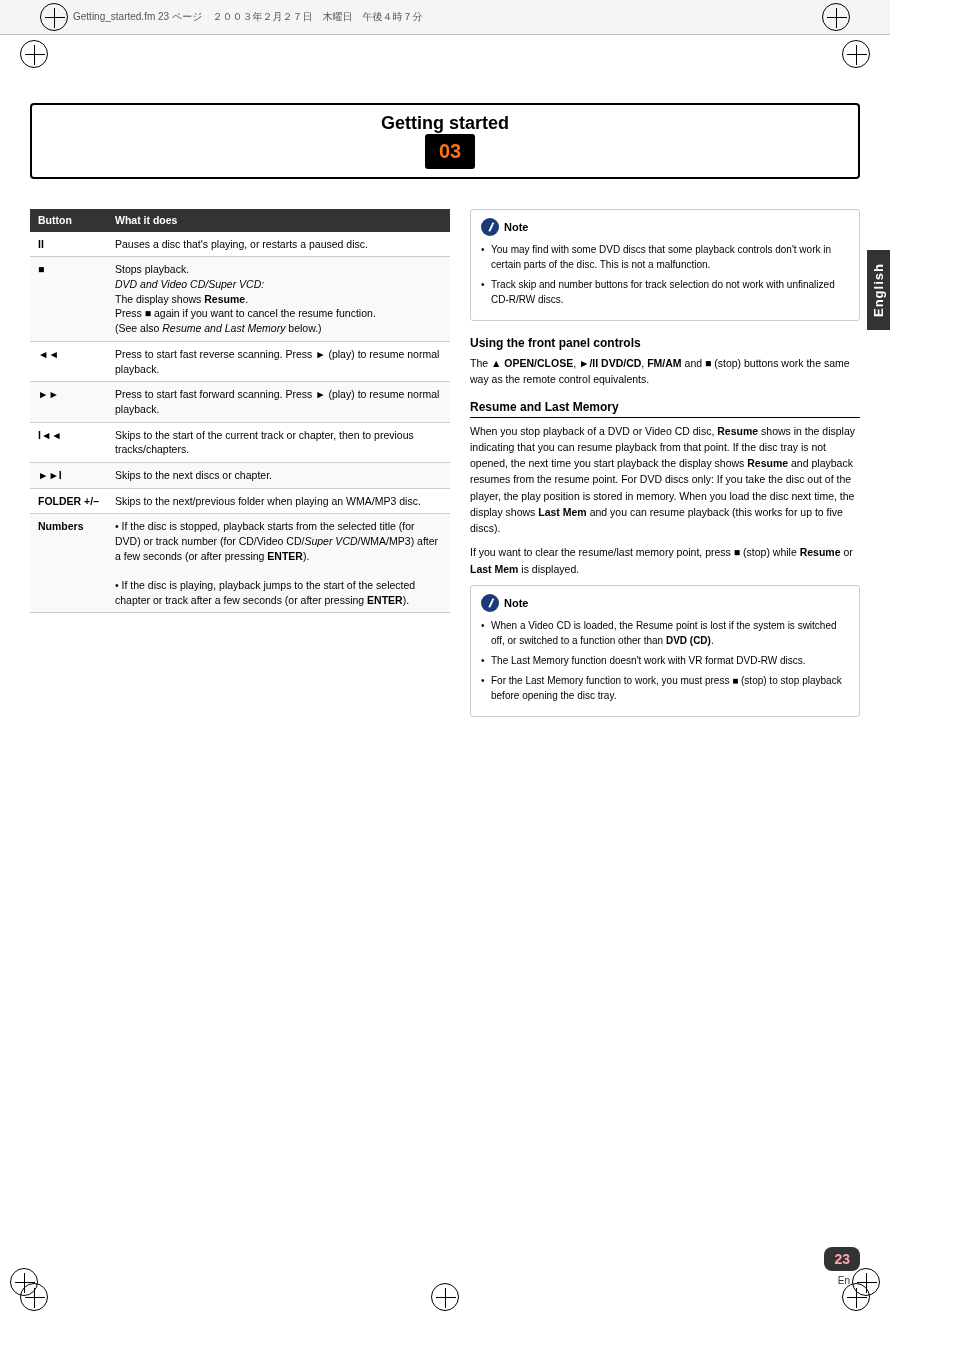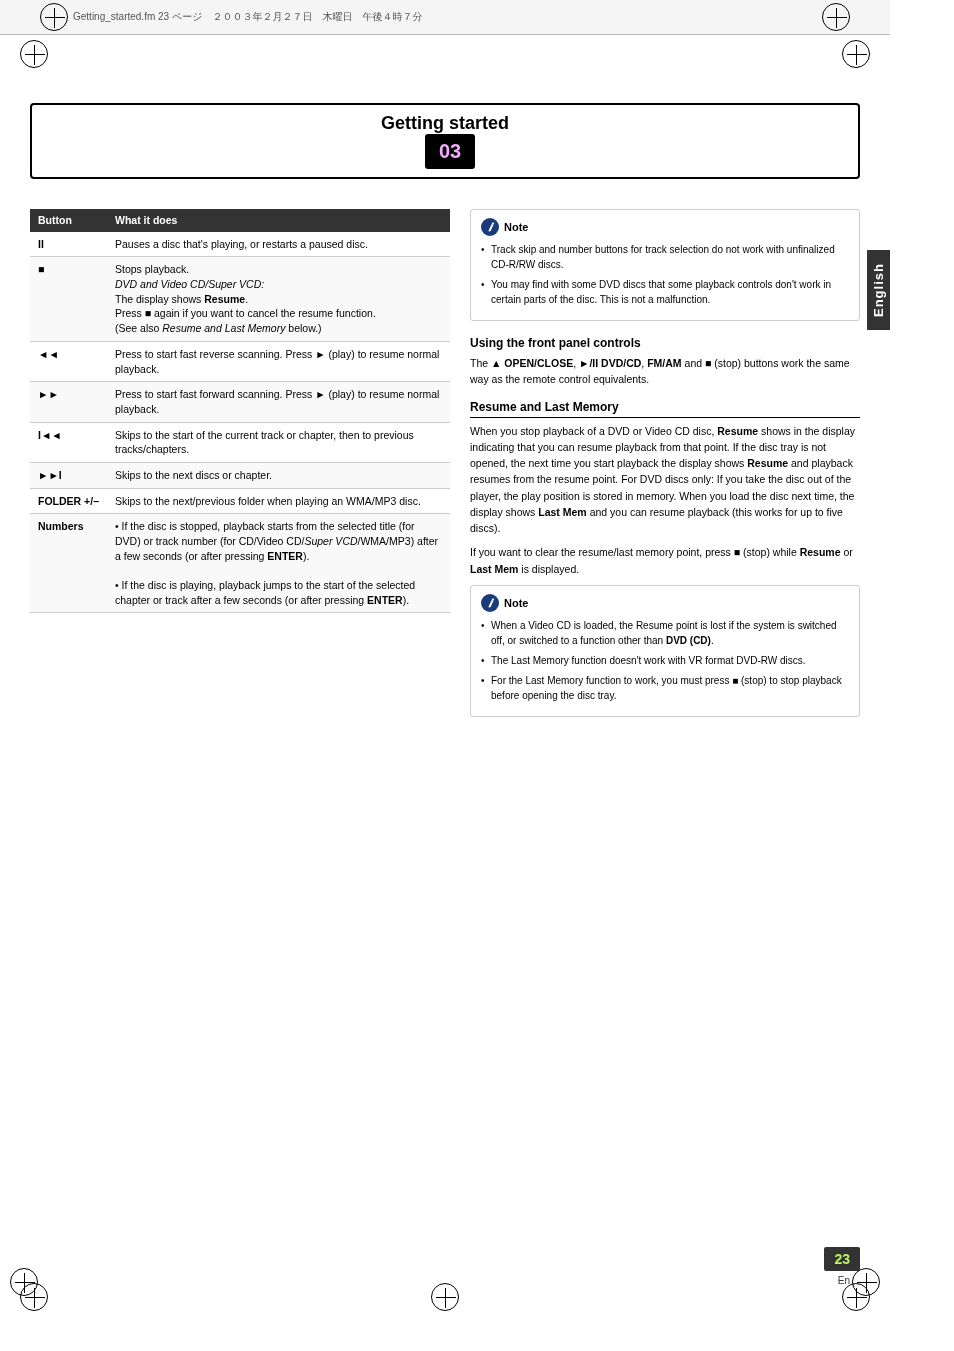--- a/index.html
+++ b/index.html
@@ -41,21 +41,21 @@
     }
 
     .header-title {
       font-size: 18px;
       font-weight: bold;
       flex: 1;
     }
 
     .chapter-num {
       background: #000;
-      color: #f0abfc;
+      color: #f97316;
       font-size: 20px;
       font-weight: bold;
       padding: 6px 14px;
       border-radius: 3px;
       margin-left: 10px;
     }
 
     
     .two-col {
       display: flex;
@@ -186,25 +186,25 @@
       align-items: center;
       justify-content: center;
     }
 
     
     .page-number-box {
       position: absolute;
       bottom: 80px;
       right: 30px;
       background: #333;
-      color: #bef264;
+      color: #fca5a5;
       padding: 4px 10px;
       font-size: 14px;
       font-weight: bold;
-      border-radius: 2px;
+      border-radius: 8px;
     }
 
     .page-number-en {
       position: absolute;
       bottom: 65px;
       right: 40px;
       font-size: 10px;
       color: #333;
     }
 
@@ -357,22 +357,22 @@
       </div>
 
       <div class="right-col">
 
         <div class="note-box">
           <div class="note-header">
             <div class="note-icon">𝒊</div>
             <span>Note</span>
           </div>
           <ul>
+            <li>You may find with some DVD discs that some playback controls don't work in certain parts of the disc. This is not a malfunction.</li>
             <li>Track skip and number buttons for track selection do not work with unfinalized CD-R/RW discs.</li>
-            <li>You may find with some DVD discs that some playback controls don't work in certain parts of the disc. This is not a malfunction.</li>
           </ul>
         </div>
 
         <div>
           <div class="section-heading">Using the front panel controls</div>
           <div class="body-text">
             The ▲ <strong>OPEN/CLOSE</strong>, <strong>►/II DVD/CD</strong>, <strong>FM/AM</strong> and ■ (stop) buttons work the same way as the remote control equivalents.
           </div>
         </div>
 

